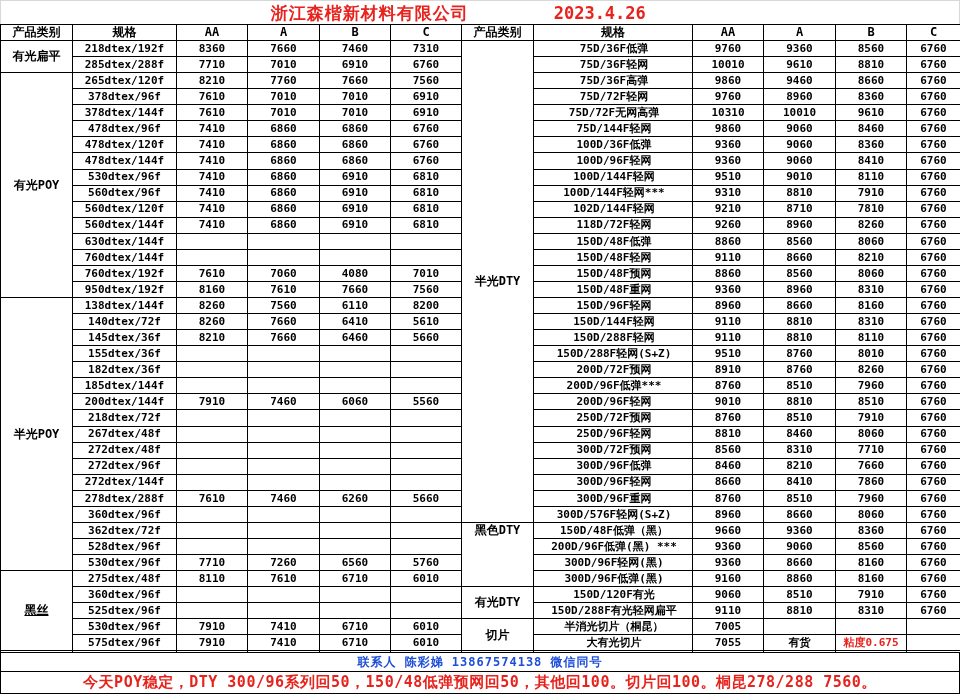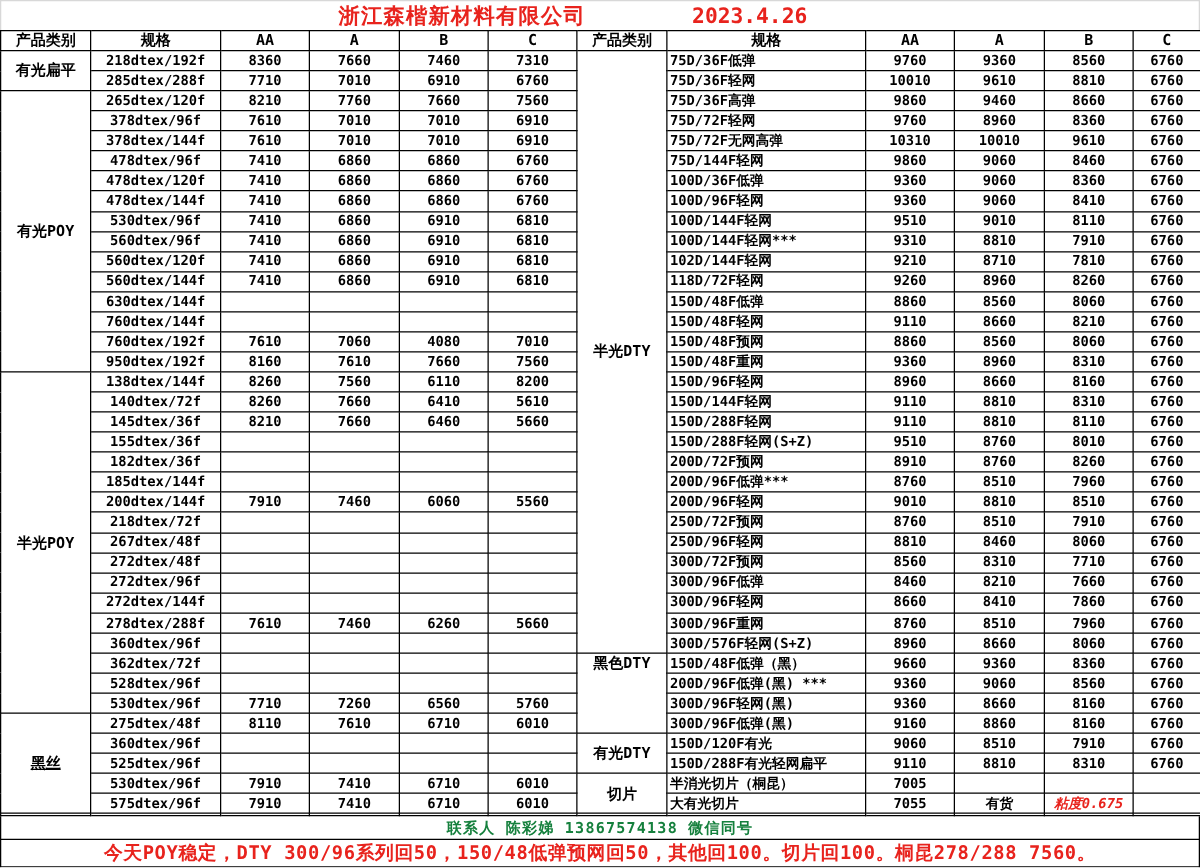--- a/index.html
+++ b/index.html
@@ -31,27 +31,27 @@
   #price-table th, #price-table td {
     border: 1px solid var(--line); padding: 0; margin: 0;
     font-size: 11px; font-weight: bold; color: #000;
     text-align: center; vertical-align: middle;
     overflow: hidden; white-space: nowrap; line-height: 1.05;
   }
   #price-table th { font-size: 12px; height: 16px; }
   #price-table td.cat { font-size: 12px; }
   #price-table td.cat.vtop { vertical-align: top; padding-top: 1px; }
   #price-table td.cat .u { text-decoration: underline; }
-  #price-table td.spec-r { text-align: left; padding-left: 2px; }
-  #price-table td.redtxt { color: var(--red); font-style: italic; }
+  #price-table td.spec-r { text-align: center; padding-left: 2px; }
+  #price-table td.redtxt { color: var(--red); }
   
   #contact-row {
     flex: 0 0 19px; display: flex; align-items: center; justify-content: center;
     border-left: 1px solid var(--line); border-right: 1px solid var(--line); border-bottom: 1px solid var(--line);
-    font-size: 12px; font-weight: bold; color: #15803d; letter-spacing: 1px;
+    font-size: 12px; font-weight: bold; color: #1d4ed8; letter-spacing: 1px;
   }
   #note-row {
     flex: 0 0 22px; display: flex; align-items: center; justify-content: center;
     border-left: 1px solid var(--line); border-right: 1px solid var(--line); border-bottom: 1px solid var(--line);
     font-size: 15px; font-weight: bold; color: var(--red); letter-spacing: 0.5px; white-space: nowrap;
   }
 </style>
 </head>
 <body>
 

